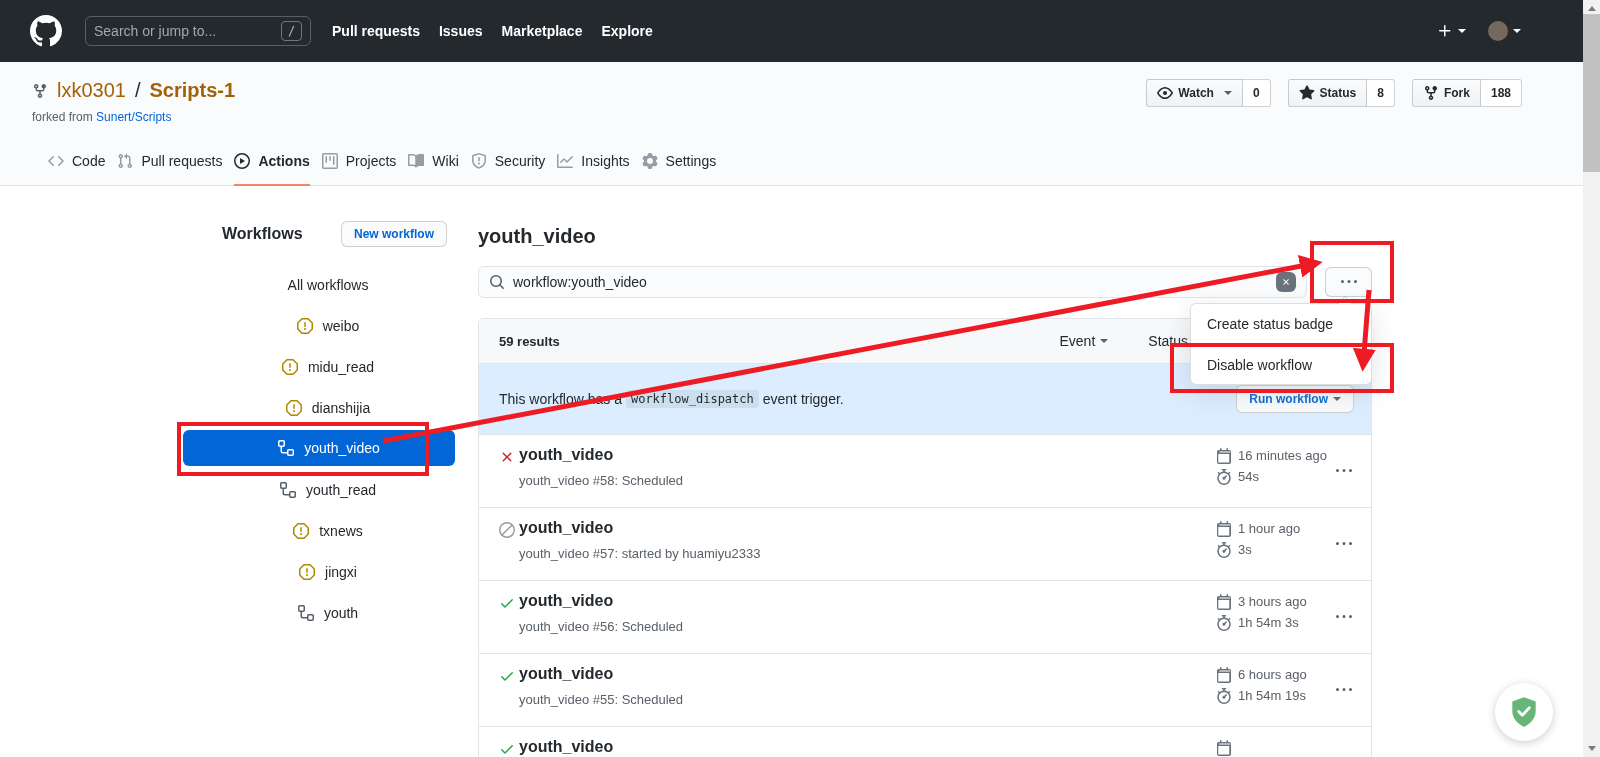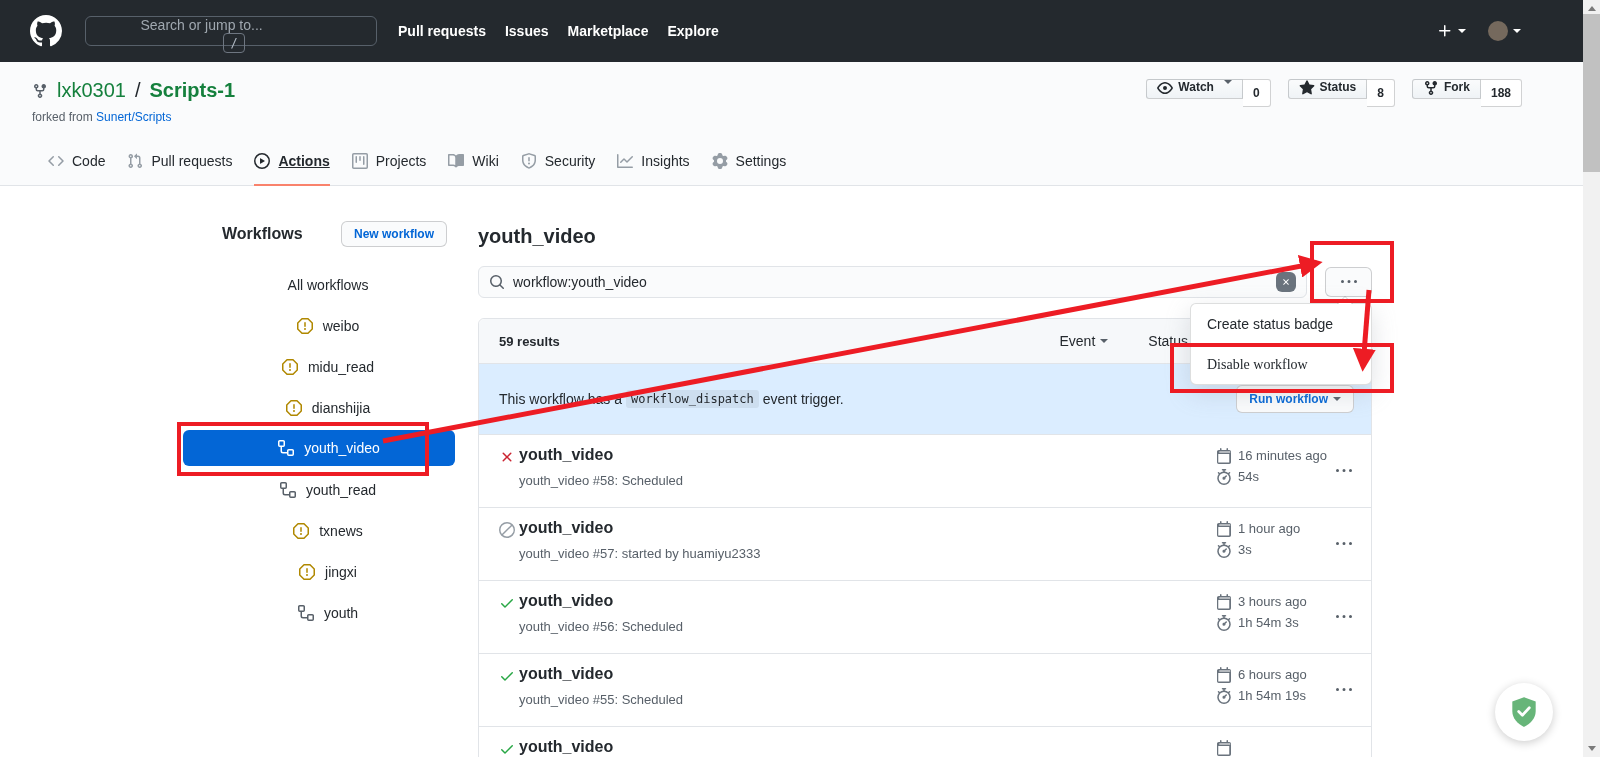--- a/index.html
+++ b/index.html
@@ -15,59 +15,59 @@
   .sb-btn { position:absolute; left:0; width:17px; height:17px; display:flex; align-items:center; justify-content:center; }
   .sb-btn.up { top:0; } .sb-btn.down { bottom:0; }
   .tri-up { width:0; height:0; border-left:4px solid transparent; border-right:4px solid transparent; border-bottom:5px solid #7a7a7a; }
   .tri-down { width:0; height:0; border-left:4px solid transparent; border-right:4px solid transparent; border-top:5px solid #7a7a7a; }
   .sb-thumb { position:absolute; left:0; top:14px; width:17px; height:158px; background:#c1c1c1; }
 
   
   .topbar { position:absolute; left:0; top:0; width:1583px; height:62px; background:#24292e;
             display:flex; align-items:center; padding:0 62px 0 30px; }
   .gh-logo { flex:none; }
-  .gh-search { width:292px; height:30px; margin-left:23px; border:1px solid #57606a; border-radius:6px;
-               display:flex; align-items:center; padding:0 8px;flex-direction:column; }
+  .gh-search { width:226px; height:30px; margin-left:23px; border:1px solid #57606a; border-radius:6px;
+               display:flex; align-items:center; padding:0 8px; }
   .gh-search input { flex:1; background:transparent; border:none; outline:none; color:#e1e4e8; font-size:14px;
                      font-family:"Liberation Sans", sans-serif; }
   .gh-search input::placeholder { color:#a0a8b0; }
   .slash-hint { border:1px solid #6e7681; border-radius:4px; color:#b1bac4; font-size:12px; line-height:18px;
                 padding:0 6px; margin-left:6px; font-family:"DejaVu Sans Mono", monospace; }
   .top-nav { display:flex; gap:19px; margin-left:21px; }
   .top-nav a { color:#fff; font-size:14px; font-weight:700; text-decoration:none; white-space:nowrap; }
   .top-right { margin-left:auto; display:flex; align-items:center; gap:22px; }
   .caret { display:inline-block; width:0; height:0; border-left:4px solid transparent; border-right:4px solid transparent;
            border-top:4px solid #586069; margin-left:5px; vertical-align:middle; }
   .caret.white { border-top-color:#fff; }
   .plus-item, .avatar-item { display:flex; align-items:center; cursor:pointer; }
   .avatar { width:20px; height:20px; border-radius:50%; background:#75695d; }
 
   
   .repo-head { position:absolute; left:0; top:62px; width:1583px; height:124px; background:#fafbfc;
                border-bottom:1px solid #e1e4e8; }
   .repo-title { position:absolute; left:32px; top:17px; display:flex; align-items:center; gap:9px; font-size:20px; }
-  .repo-title a { color:#15803d; text-decoration:none; }
+  .repo-title a { color:#a16207; text-decoration:none; }
   .repo-title .sep { color:#24292e; }
   .repo-title .rname { font-weight:700; }
   .fork-note { position:absolute; left:32px; top:48px; font-size:12px; color:#586069; }
   .fork-note a { color:#0366d6; text-decoration:none; }
 
   .social-btns { position:absolute; right:61px; top:17px; display:flex; gap:17px; }
   .btn-group { display:flex; font-size:12px; font-weight:700; }
-  .btn-main { display:flex; align-items:flex-start; gap:5px; height:20px; padding:0 10px;
+  .btn-main { display:flex; align-items:center; gap:5px; height:28px; padding:0 10px;
               background:linear-gradient(180deg,#fafbfc,#eff3f6); border:1px solid rgba(27,31,35,.2);
               border-radius:3px 0 0 3px; cursor:pointer; }
   .btn-count { display:flex; align-items:center; height:28px; padding:0 10px; background:#fff;
                border:1px solid rgba(27,31,35,.2); border-left:none; border-radius:0 3px 3px 0; cursor:pointer; }
 
-  .repo-tabs { position:absolute; left:48px; bottom:-1px; display:flex; gap:22px; }
+  .repo-tabs { position:absolute; left:48px; bottom:-1px; display:flex; gap:12px; }
   .tab { display:flex; align-items:center; gap:8px; height:48px; font-size:14px; color:#24292e;
          border-bottom:2px solid transparent; cursor:pointer; white-space:nowrap; }
   .tab svg path { fill:#959da5; }
-  .tab.selected { font-weight:700; border-bottom-color:#f9826c;text-decoration:underline; }
+  .tab.selected { font-weight:700; border-bottom-color:#f9826c; }
   .tab.selected svg path { fill:#24292e; }
 
   
   .sidebar { position:absolute; left:178px; top:220px; width:282px; }
   .sidebar-head { display:flex; align-items:center; justify-content:space-between; height:28px;margin-left:44px; }
   .sidebar-title { font-size:16px; font-weight:700; }
   .new-workflow-btn { font-size:12px; font-weight:700; color:#0366d6; background:#fafbfc;
                       border:1px solid rgba(27,31,35,.2); border-radius:6px; padding:5px 12px;
                       margin-right:13px; cursor:pointer; font-family:"Liberation Sans",sans-serif; }
   .wf-list { margin-top:16px; }
@@ -118,21 +118,21 @@
   
   .menu { position:absolute; left:1190px; top:303px; width:182px; background:#fff;
           border:1px solid rgba(27,31,35,.15); border-radius:6px; box-shadow:0 8px 24px rgba(149,157,165,.3);
           z-index:50; }
   .menu::before { content:""; position:absolute; top:-16px; left:146px; border:8px solid transparent;
                   border-bottom-color:rgba(27,31,35,.2); }
   .menu::after { content:""; position:absolute; top:-14px; left:147px; border:7px solid transparent;
                  border-bottom-color:#fff; }
   .menu-item { height:40px; display:flex; align-items:center; padding:0 16px; font-size:14px; color:#24292e;
                cursor:pointer; }
-  .menu-item + .menu-item { border-top:1px solid #e1e4e8;font-family:Liberation Serif, serif; }
+  .menu-item + .menu-item { border-top:1px solid #e1e4e8; }
 
   
   .annotations { position:absolute; left:0; top:0; width:1600px; height:757px; z-index:100; pointer-events:none; }
 
   
   .adguard { position:absolute; left:1495px; top:683px; width:58px; height:58px; border-radius:50%;
              background:#fff; box-shadow:0 2px 10px rgba(0,0,0,.2); display:flex; align-items:center;
              justify-content:center; z-index:150; cursor:pointer; }
 </style>
 </head>

